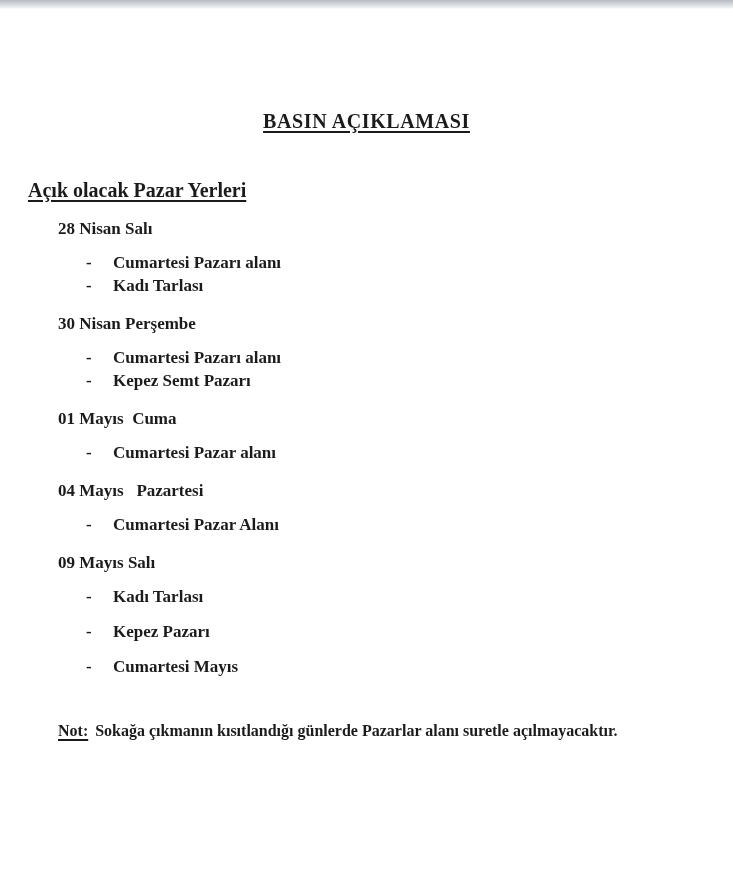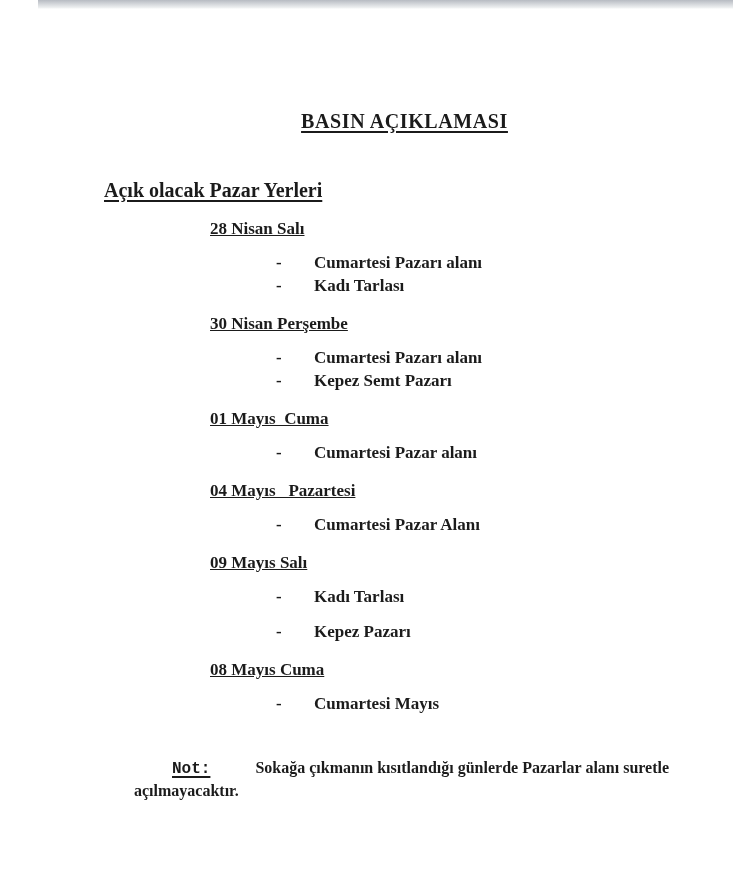--- a/index.html
+++ b/index.html
@@ -1,15 +1,15 @@
 <!DOCTYPE html>
 <html><head>
 <meta charset="utf-8">
 <style>
-  * { box-sizing: border-box; padding-left: 38px; }
+  * { box-sizing: border-box; }
   html, body {
     margin: 0;
     padding: 0;
     background: #ffffff;
   }
   body {
     width: 733px;
     height: 894px;
     overflow: hidden;
     font-family: "Liberation Serif", serif;
@@ -45,21 +45,20 @@
   }
   .day-block {
     margin-bottom: 12px;
   }
   .day-heading {
     margin: 15px 0 11px 0;
     font-size: 17px;
     line-height: 23px;
     font-weight: 700;
     white-space: pre-wrap;
-    text-decoration: underline;
   }
   .market-list {
     list-style: none;
     margin: 0;
     padding: 0 0 0 28px;
   }
   .market-item {
     display: flex;
     align-items: baseline;
     font-size: 17px;
@@ -73,21 +72,20 @@
   .note-line {
     margin: 42px 30px 0 58px;
     font-size: 16px;
     line-height: 22px;
   }
   .note-label {
     text-decoration: underline;
     text-decoration-thickness: 2px;
     text-underline-offset: 3px;
     margin-right: 7px;
-    font-family: Liberation Mono, monospace;
   }
 </style>
 </head>
 <body>
 
 <div class="page">
 
   <div class="top-edge-bar"></div>
 
   <h1 class="page-title">BASIN AÇIKLAMASI</h1>
@@ -158,21 +156,20 @@
   <section class="day-block">
     <ul class="market-list">
   <li class="market-item">
     <span class="bullet-dash">-</span>
     <span class="market-name">Kepez Pazarı</span>
   </li>
 </ul>
   </section>
 
   <section class="day-block">
-    <h2 class="day-heading">08 Mayıs Cuma</h2>
     <ul class="market-list">
   <li class="market-item">
     <span class="bullet-dash">-</span>
     <span class="market-name">Cumartesi Mayıs</span>
   </li>
 </ul>
   </section>
 </div>
 
   <p class="note-line">

